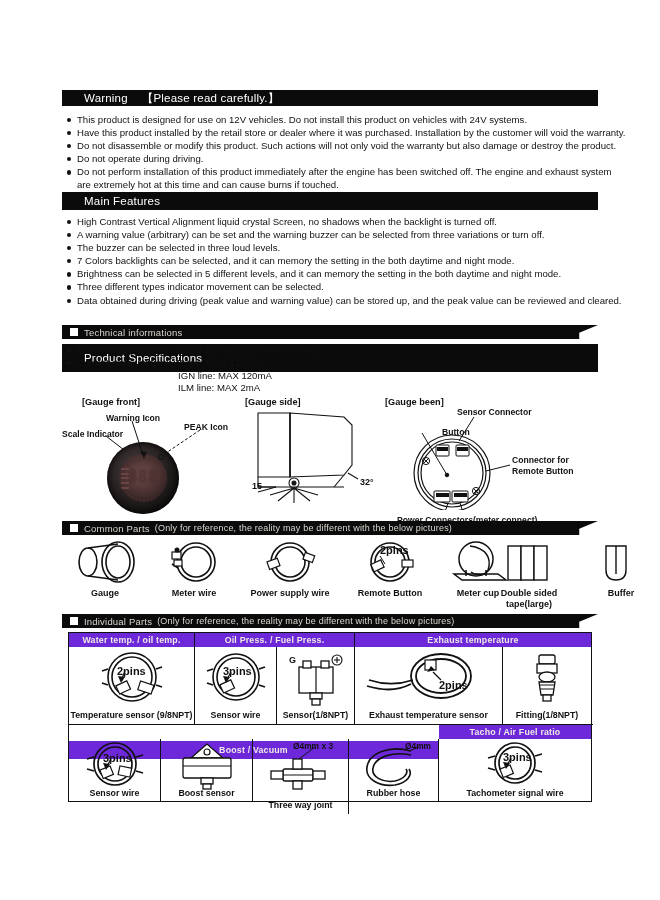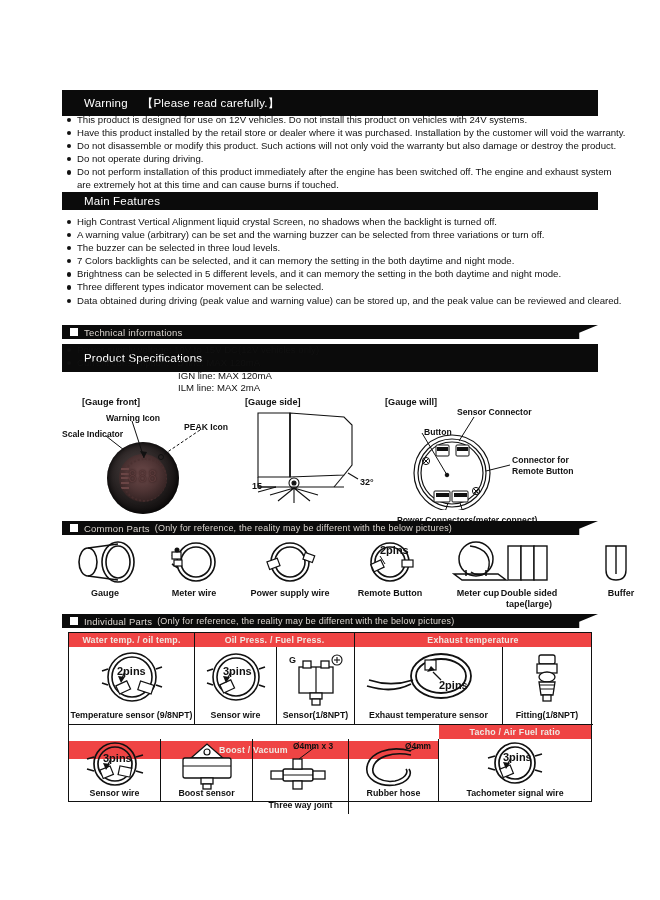--- a/index.html
+++ b/index.html
@@ -155,21 +155,21 @@
 
   
   .ip-table {
     position: absolute;
     border: 1.2px solid #111;
     box-sizing: border-box;
     background: #fff;
   }
   .ip-hdr {
     position: absolute;
-    background: #ef4444;
+    background: #6d28d9;
     color: #efe9e3;
     font-size: 8.8px;
     font-weight: bold;
     display: flex;
     align-items: center;
     justify-content: center;
     box-sizing: border-box;
     border-right: 1.2px solid #111;
     letter-spacing: .2px;
     white-space: nowrap;
@@ -203,21 +203,21 @@
     font-weight: bold;
     color: #111;
     white-space: nowrap;
   }
 </style>
 </head>
 <body>
 
 <div class="page">
 
-  <div class="bar major" style="left:62px; top:90px; width:536px; height:26px;">
+  <div class="bar major" style="left:62px; top:90px; width:536px; height:16px;">
     <span>Warning</span>
     <span class="bar-sub">【Please read carefully.】</span>
   </div>
 
   <div class="bullets" style="left:66px; top:114px; width:534px;">
     <div class="bullet">This product is designed for use on 12V vehicles. Do not install this product on vehicles with 24V systems.</div>
     <div class="bullet">Have this product installed by the retail store or dealer where it was purchased. Installation by the customer will void the warranty.</div>
     <div class="bullet">Do not disassemble or modify this product.  Such actions will not only void the warranty but also damage or destroy the product.</div>
     <div class="bullet">Do not operate during driving.</div>
     <div class="bullet">Do not perform installation of this product immediately after the engine has been switched off.  The engine and exhaust system</div>
@@ -251,21 +251,21 @@
     <div class="bullet">Power-supply voltage: 10V to 15V DC(12V vehicles only)</div>
     <div class="bullet">Current consumption: +B line:   MAX 120mA</div>
     <div class="subline">IGN line:  MAX 120mA</div>
     <div class="subline">ILM line:  MAX 2mA</div>
   </div>
 
   <div class="diagram" style="left:62px; top:395px; width:536px; height:115px;">
 
     <div class="dlabel" style="left:20px; top:2px;">[Gauge front]</div>
     <div class="dlabel" style="left:183px; top:2px;">[Gauge side]</div>
-    <div class="dlabel" style="left:323px; top:2px;">[Gauge will]</div>
+    <div class="dlabel" style="left:323px; top:2px;">[Gauge been]</div>
 
     <div class="dlabel small" style="left:44px; top:18px;">Warning Icon</div>
     <div class="dlabel small" style="left:0px; top:34px;">Scale Indicator</div>
     <div class="dlabel small" style="left:122px; top:27px;">PEAK Icon</div>
 
     <div class="gauge-front" style="left:45px; top:47px; width:72px; height:72px;">
       <div class="gauge-lcd">
         <div class="lcd-arc"></div>
         <div class="scale-ticks">
           <i></i>
@@ -334,21 +334,21 @@
         <line x1="397" y1="46" x2="412" y2="22"></line>
         <line x1="360" y1="38" x2="385" y2="80"></line>
         <circle cx="385" cy="80" r="1.8" fill="#111"></circle>
         <line x1="424" y1="76" x2="448" y2="70"></line>
         <line x1="386" y1="108" x2="382" y2="120"></line>
         <line x1="398" y1="108" x2="402" y2="120"></line>
       </g>
     </svg>
 
     <div class="dlabel small" style="left:395px; top:12px;">Sensor Connector</div>
-    <div class="dlabel small" style="left:314px; top:32px;padding-left:48px;">Button</div>
+    <div class="dlabel small" style="left:332px; top:32px;padding-left:48px;">Button</div>
     <div class="dlabel small" style="left:450px; top:60px;">Connector for</div>
     <div class="dlabel small" style="left:450px; top:71px;">Remote Button</div>
     <div class="dlabel small" style="left:335px; top:120px;">Power Connectors(meter connect)</div>
   </div>
 
   <div class="bar taper" style="left:62px; top:521px; width:536px; height:14px;">
     <span class="chk"></span>
     <span class="lbl">Common Parts</span>
     <span class="note">(Only for reference, the reality may be different with the below pictures)</span>
   </div>

